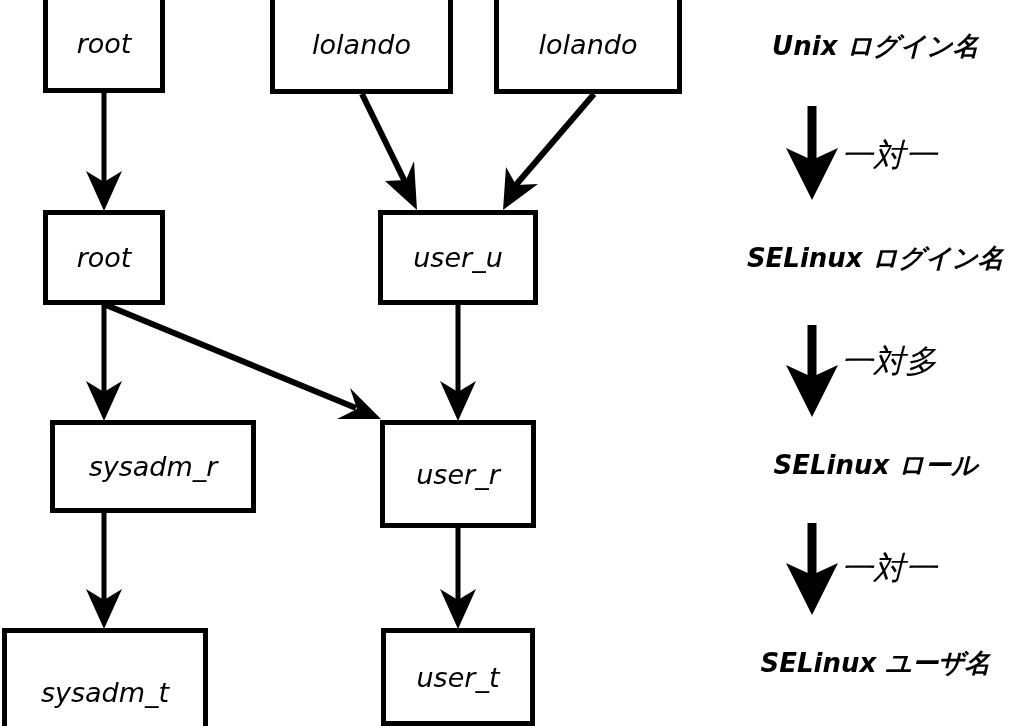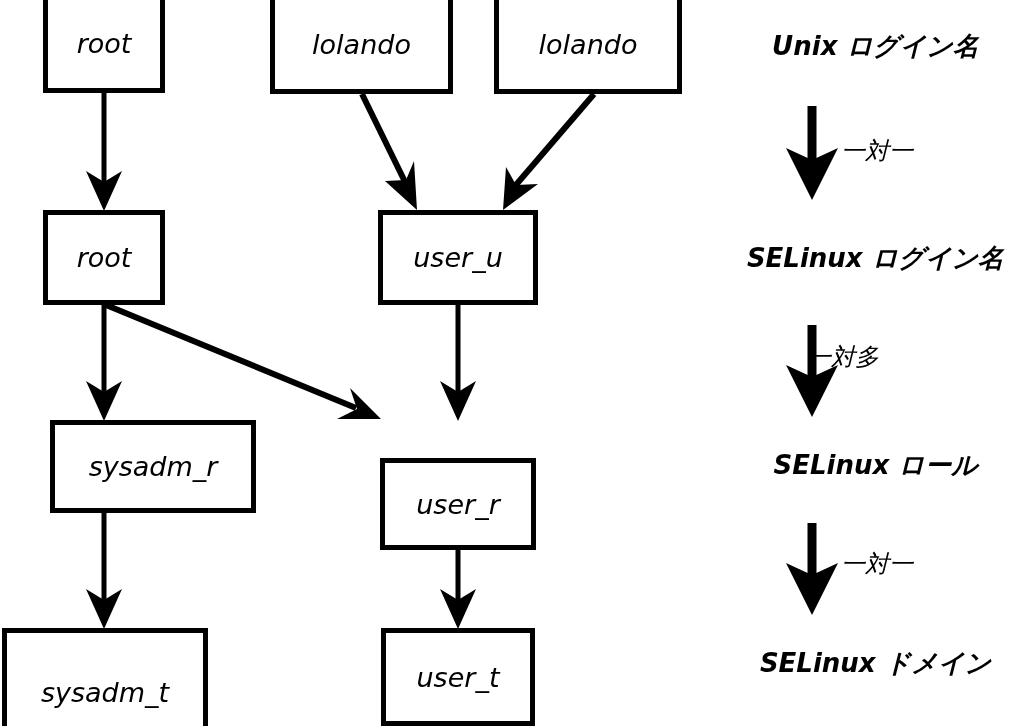--- a/index.html
+++ b/index.html
@@ -54,21 +54,21 @@
     color: #000000;
     white-space: nowrap;
     line-height: 1;
     text-align: center;
     z-index: 3;
   }
   .legend-card {
     position: absolute;
     font-family: "DejaVu Sans", "Liberation Sans", sans-serif;
     font-weight: 400;
-    font-size: 24px;
+    font-size: 32px;
     color: #000000;
     white-space: nowrap;
     line-height: 1;
     z-index: 3;
   }
 </style>
 </head>
 <body>
 
 <div id="canvas">
@@ -146,21 +146,21 @@
   </div>
 
   <div class="node" style="left:378px; top:210px; width:160px; height:95px;">
     <span>user_u</span>
   </div>
 
   <div class="node" style="left:2px; top:420px; width:206px; height:93px;margin-left:48px;">
     <span>sysadm_r</span>
   </div>
 
-  <div class="node" style="left:380px; top:420px; width:156px; height:92px;margin-top:38px;">
+  <div class="node" style="left:380px; top:420px; width:156px; height:108px;">
     <span>user_r</span>
   </div>
 
   <div class="node" style="left:2px; top:628px; width:206px; height:128px;">
     <span>sysadm_t</span>
   </div>
 
   <div class="node" style="left:381px; top:628px; width:154px; height:98px;">
     <span>user_t</span>
   </div>
@@ -171,28 +171,28 @@
 
   <div class="legend-label" style="left:733px; top:245px; width:285px;">
     <span>SELinux ログイン名</span>
   </div>
 
   <div class="legend-label" style="left:733px; top:452px; width:285px;">
     <span>SELinux ロール</span>
   </div>
 
   <div class="legend-label" style="left:733px; top:650px; width:285px;">
-    <span>SELinux ドメイン</span>
+    <span>SELinux ユーザ名</span>
   </div>
 
   <div class="legend-card" style="left:841px; top:139px;">
     <span>一対一</span>
   </div>
 
-  <div class="legend-card" style="left:807px; top:345px;">
+  <div class="legend-card" style="left:841px; top:345px;">
     <span>一対多</span>
   </div>
 
   <div class="legend-card" style="left:841px; top:552px;">
     <span>一対一</span>
   </div>
 
 </div>
 
 </body></html>

